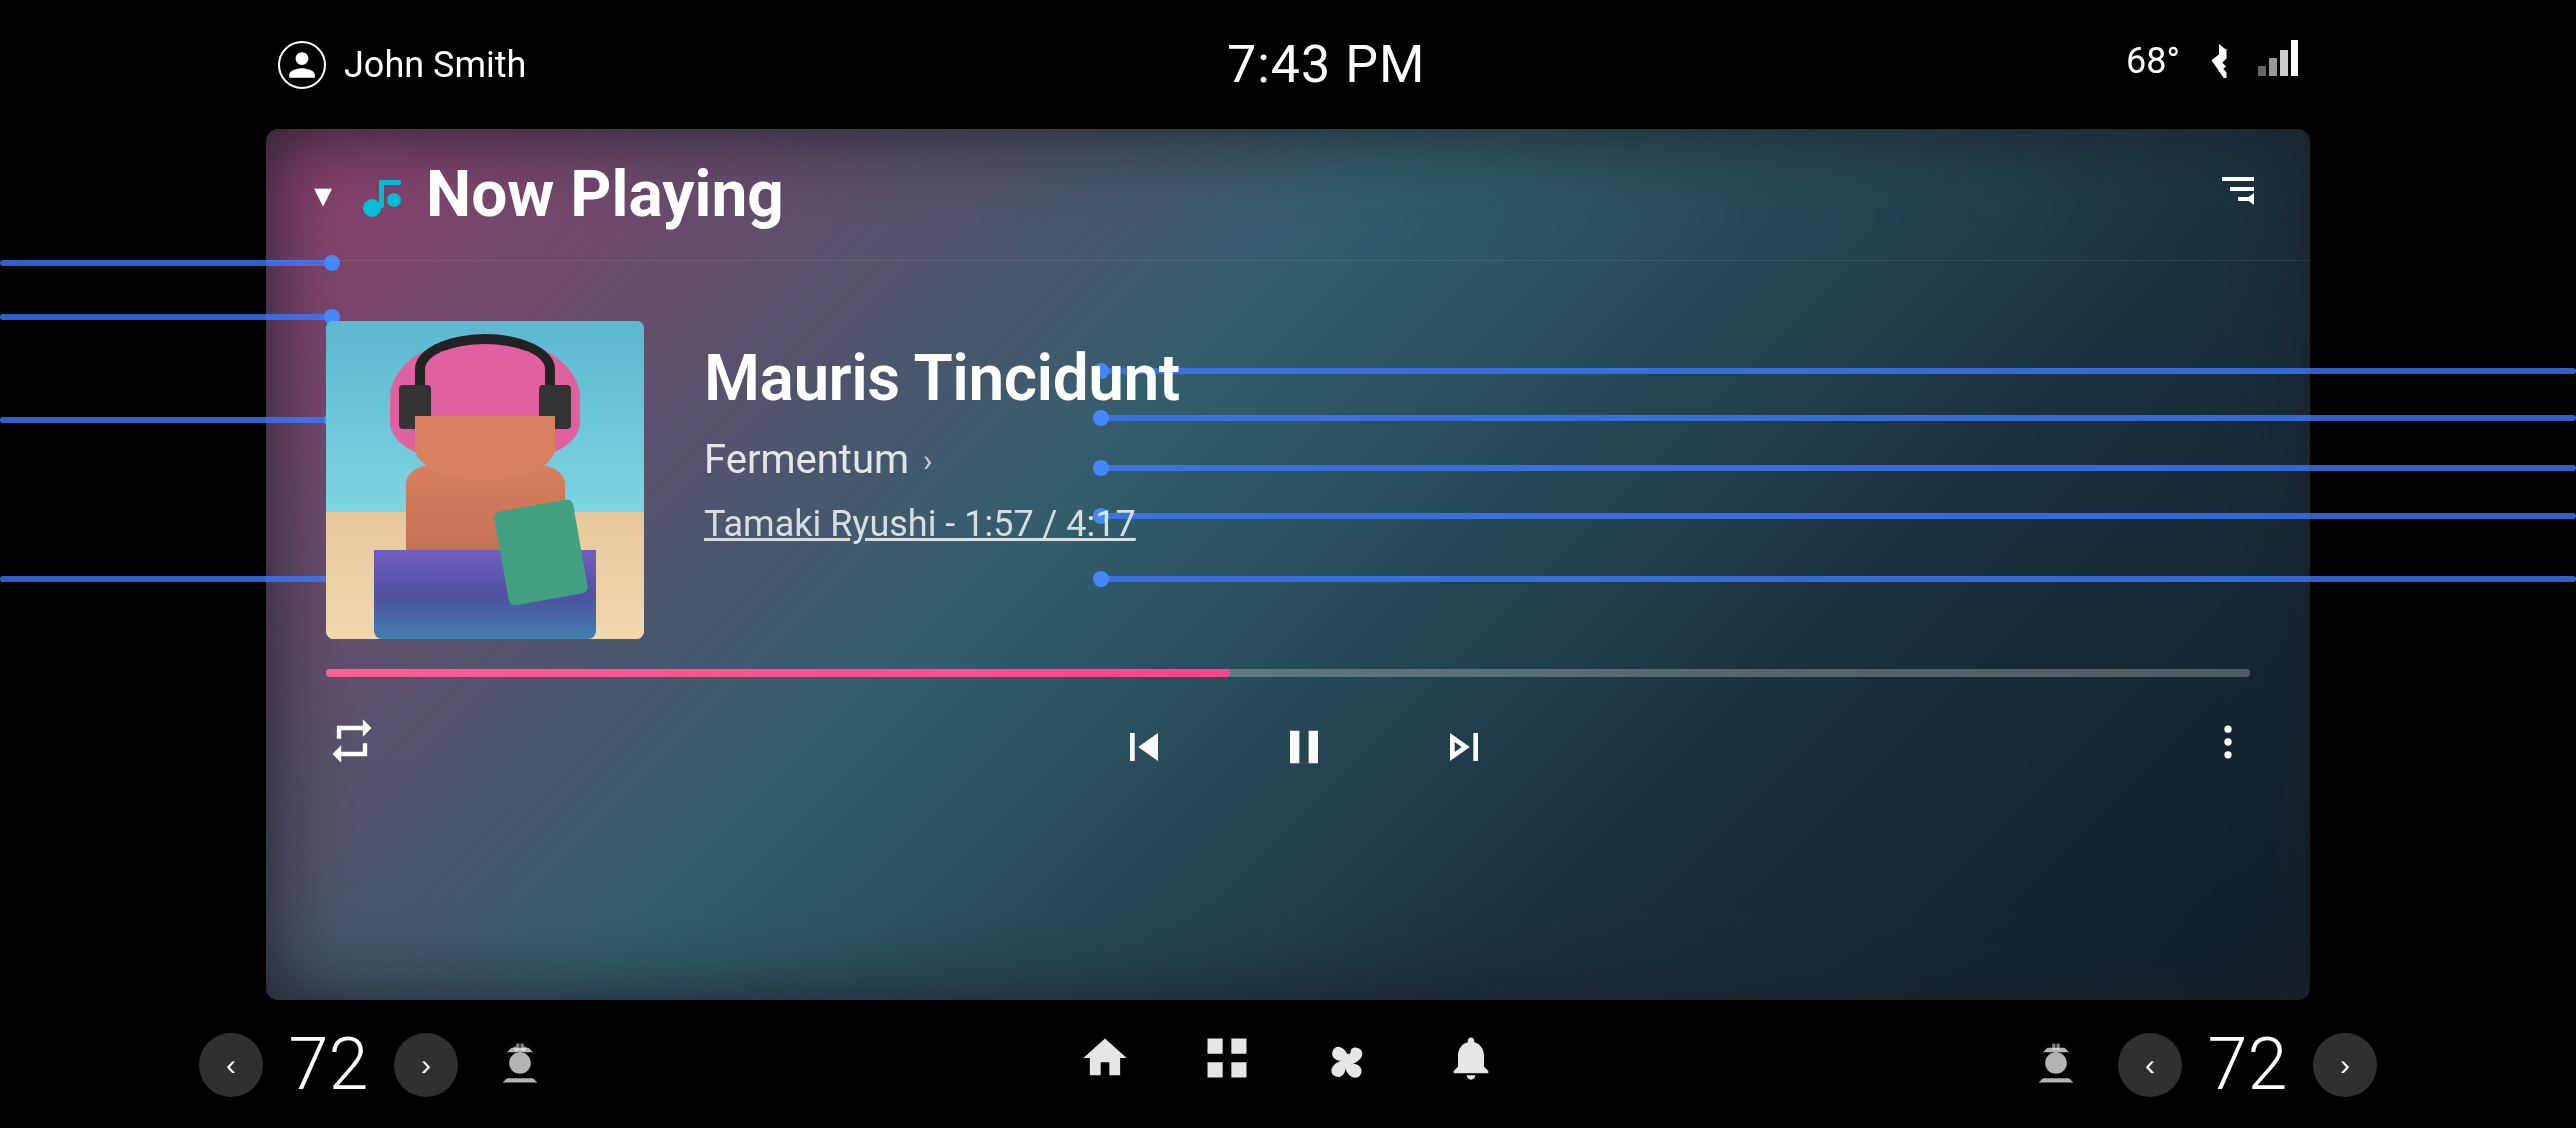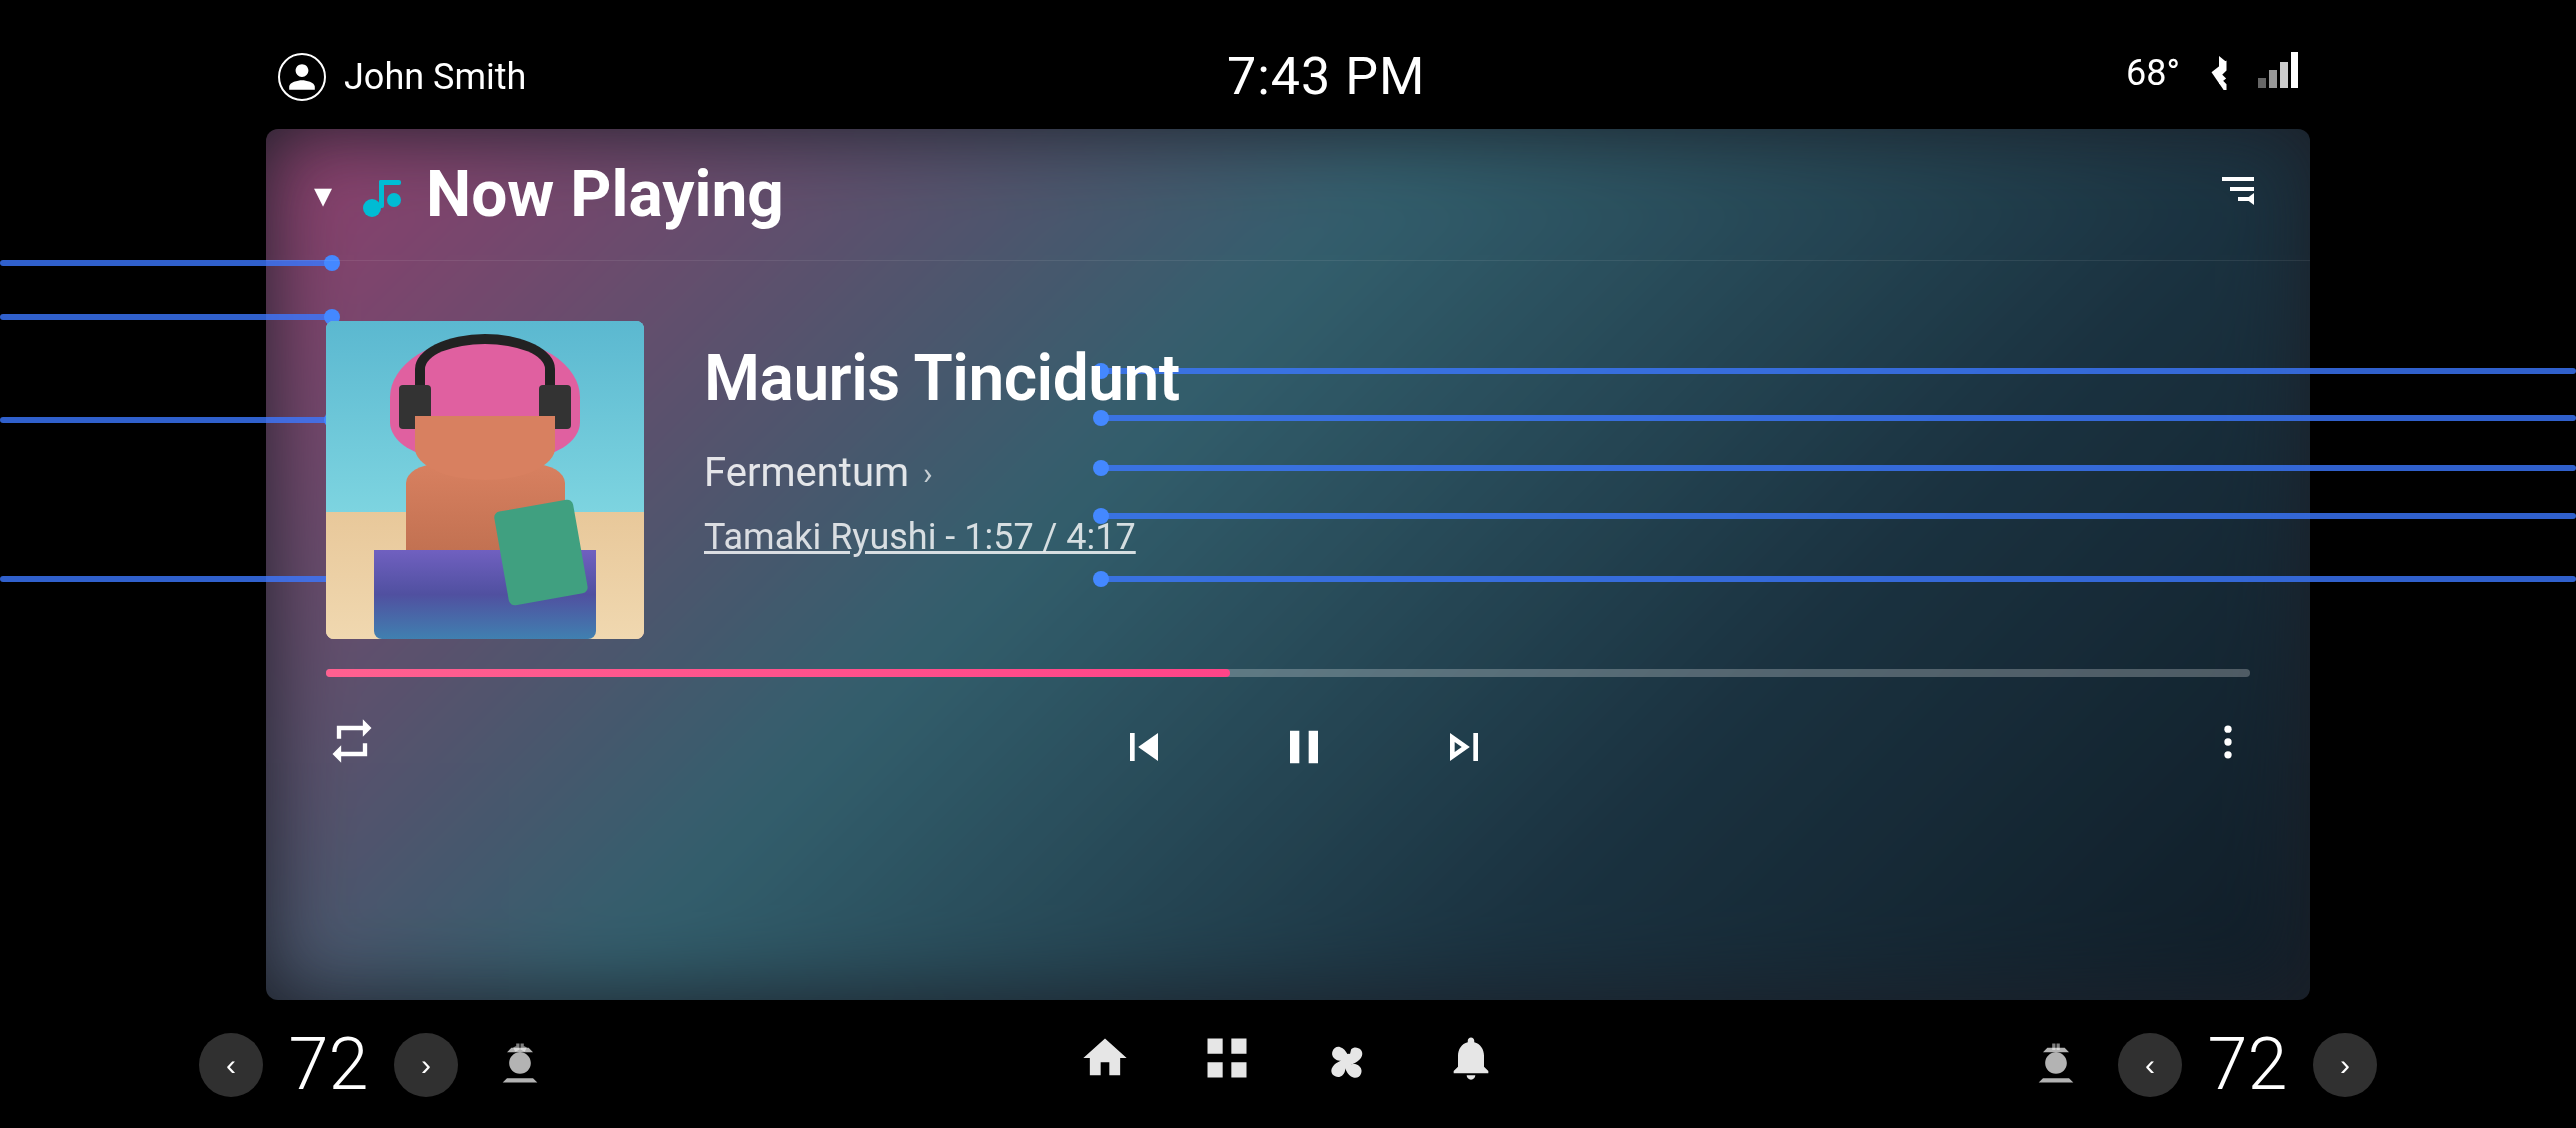--- a/index.html
+++ b/index.html
@@ -9,21 +9,21 @@
       background: #000;
       font-family: 'Roboto', Arial, sans-serif;
       color: #fff;
       overflow: hidden;
       position: relative;
     }
 
     
     .status-bar {
       position: absolute;
-      top: 12px;
+      top: 0;
       left: 0;
       right: 0;
       height: 129px;
       display: flex;
       align-items: center;
       justify-content: space-between;
       padding: 0 278px;
       z-index: 10;
     }
     .status-left {
@@ -149,21 +149,20 @@
       font-weight: 600;
       letter-spacing: -0.5px;
     }
     .track-album {
       font-size: 40px;
       color: rgba(255,255,255,0.85);
       display: flex;
       align-items: center;
       gap: 14px;
       cursor: pointer;
-      margin-top: 13px;
     }
     .chevron-right {
       font-size: 32px;
       color: rgba(255,255,255,0.7);
     }
     .track-artist-time {
       font-size: 36px;
       color: rgba(255,255,255,0.8);
       text-decoration: underline;
     }

